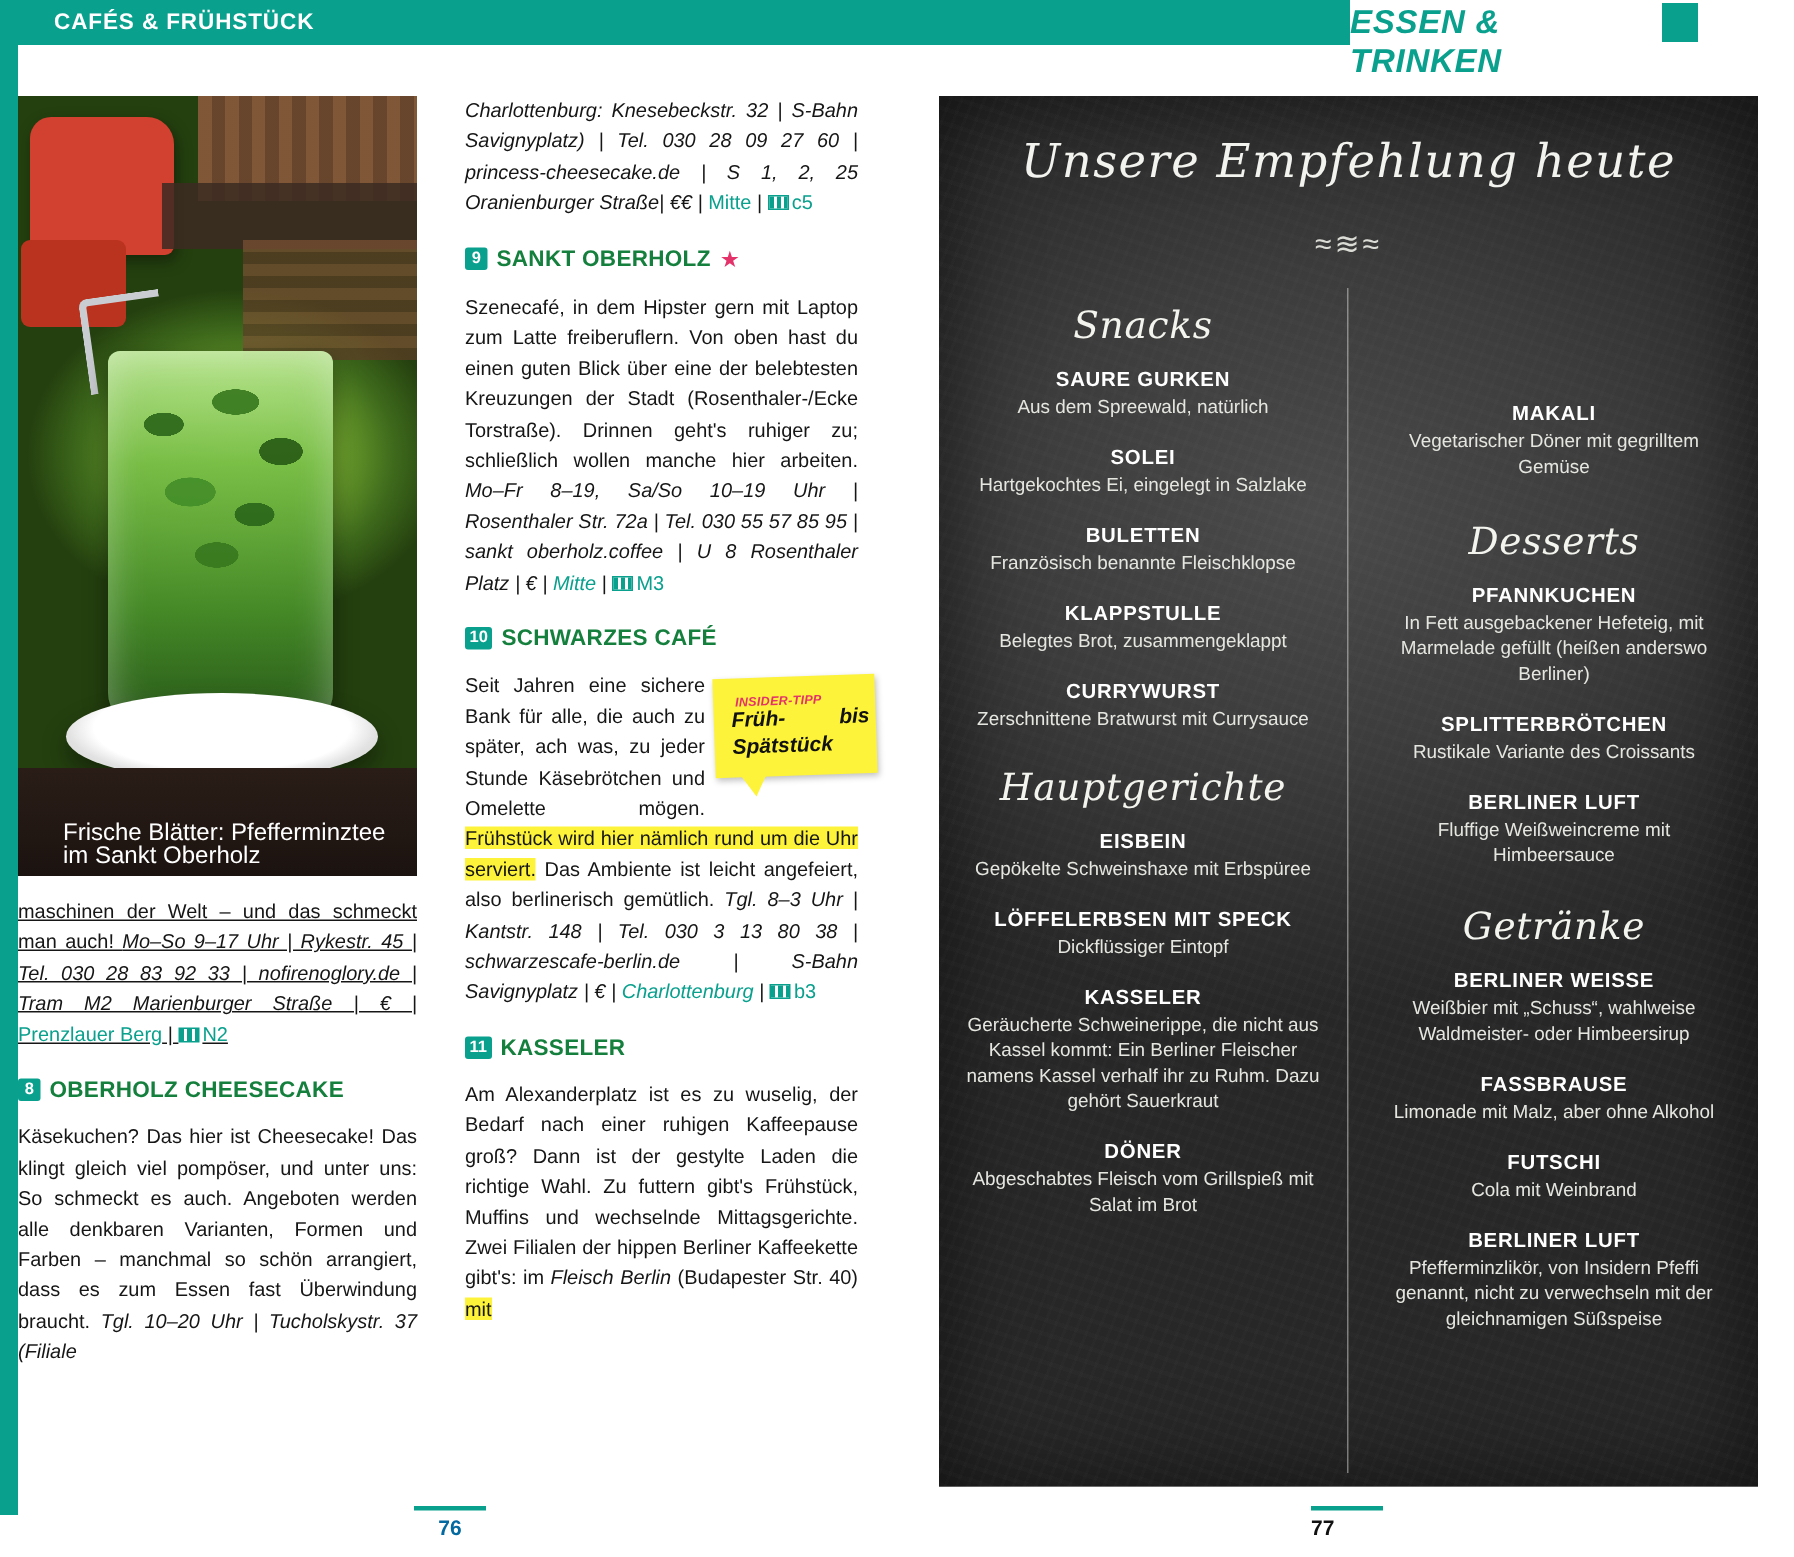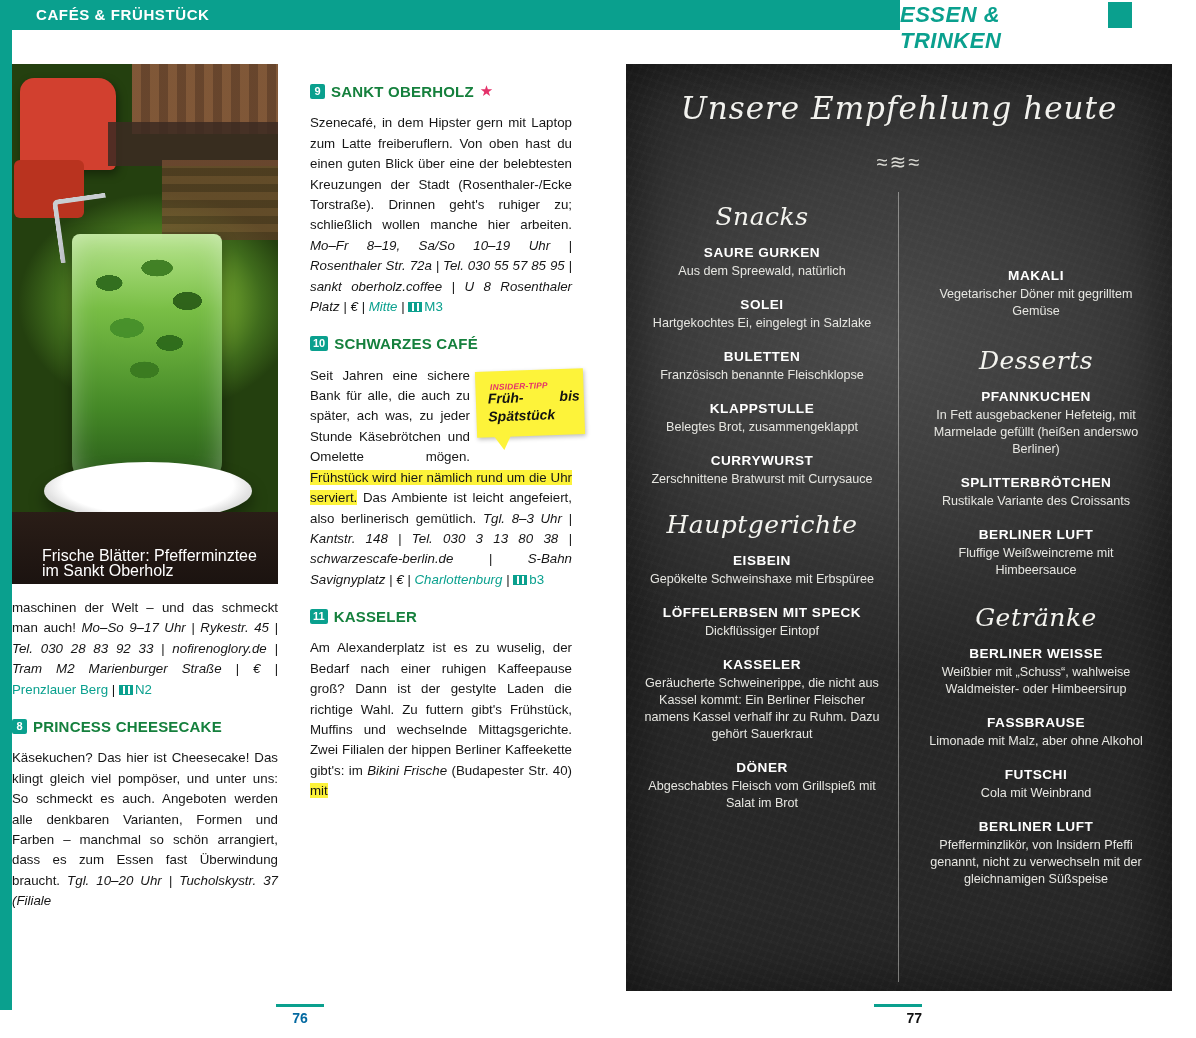--- a/index.html
+++ b/index.html
@@ -303,21 +303,21 @@
     position: absolute; left: 276px; top: 1010px;
     width: 48px; text-align: center;
     font-size: 14px; font-weight: bold; color: #0369a1;
   }
   .foot-rule-r {
     position: absolute; left: 874px; top: 1004px;
     width: 48px; height: 3px; background: #0aa08e;
   }
   .foot-num-r {
     position: absolute; left: 874px; top: 1010px;
-    width: 48px; text-align: right;
+    width: 48px; text-align: left;
     font-size: 14px; font-weight: bold; color: #111;
   }
 </style>
 </head>
 <body>
 
 <div id="page">
 
   <div class="spine"></div>
 
@@ -338,35 +338,38 @@
       <div class="ph-table"></div>
       <div class="ph-wood2"></div>
       <div class="ph-straw"></div>
       <div class="ph-glass"></div>
       <div class="ph-mint"></div>
       <div class="ph-saucer"></div>
       <div class="ph-floor"></div>
       <div class="ph-caption">Frische Blätter: Pfefferminztee im Sankt Oberholz</div>
     </div>
 
-    <p class="body-text" style="margin-top:14px;">
+    <p class="body-text" style="margin-top:14px;text-decoration:underline;">
       <span>maschinen der Welt – und das schmeckt man auch! </span><span class="it">Mo–So 9–17 Uhr | Rykestr. 45 | Tel. 030 28 83 92 33 | nofirenoglory.de | Tram M2 Marienburger Straße | € | </span><span class="teal">Prenzlauer Berg</span><span> | </span><span class="mapicon"></span><span class="teal">N2</span>
     </p>
 
     <div class="entry-head">
       <span class="num-box">8</span>
-      <span class="entry-title">PRINCESS CHEESECAKE</span>
+      <span class="entry-title">OBERHOLZ CHEESECAKE</span>
     </div>
     <p class="body-text">
       <span>Käsekuchen? Das hier ist Cheesecake! Das klingt gleich viel pompöser, und unter uns: So schmeckt es auch. Angeboten werden alle denkbaren Varianten, Formen und Farben – manchmal so schön arrangiert, dass es zum Essen fast Überwindung braucht. </span><span class="it">Tgl. 10–20 Uhr | Tucholskystr. 37 (Filiale</span>
     </p>
   </div>
 
   <div class="col2">
 
+    <p class="body-text" style="margin-top:0;">
+      <span class="it">Charlottenburg: Knesebeckstr. 32 | S-Bahn Savignyplatz) | Tel. 030 28 09 27 60 | princess-cheesecake.de | S 1, 2, 25 Oranienburger Straße| €€ | </span><span class="teal">Mitte</span><span> | </span><span class="mapicon"></span><span class="teal">c5</span>
+    </p>
 
     <div class="entry-head">
       <span class="num-box">9</span>
       <span class="entry-title">SANKT OBERHOLZ</span>
       <span class="star">★</span>
     </div>
     <p class="body-text">
       <span>Szenecafé, in dem Hipster gern mit Laptop zum Latte freiberuflern. Von oben hast du einen guten Blick über eine der belebtesten Kreuzungen der Stadt (Rosenthaler-/Ecke Torstraße). Drinnen geht's ruhiger zu; schließlich wollen manche hier arbeiten. </span><span class="it">Mo–Fr 8–19, Sa/So 10–19 Uhr | Rosenthaler Str. 72a | Tel. 030 55 57 85 95 | sankt oberholz.coffee | U 8 Rosenthaler Platz | € | </span><span class="teal it">Mitte</span><span> | </span><span class="mapicon"></span><span class="teal">M3</span>
     </p>
 
@@ -382,21 +385,21 @@
         <span class="insider-text">Früh- bis Spätstück</span>
       </span>
       <span>Seit Jahren eine sichere Bank für alle, die auch zu später, ach was, zu jeder Stunde Käsebrötchen und Omelette mögen. </span><span class="hl">Frühstück wird hier nämlich rund um die Uhr serviert.</span><span> Das Ambiente ist leicht angefeiert, also berlinerisch gemütlich. </span><span class="it">Tgl. 8–3 Uhr | Kantstr. 148 | Tel. 030 3 13 80 38 | schwarzescafe-berlin.de | S-Bahn Savignyplatz | € | </span><span class="teal it">Charlottenburg</span><span> | </span><span class="mapicon"></span><span class="teal">b3</span>
     </p>
 
     <div class="entry-head">
       <span class="num-box">11</span>
       <span class="entry-title">KASSELER</span>
     </div>
     <p class="body-text">
-      <span>Am Alexanderplatz ist es zu wuselig, der Bedarf nach einer ruhigen Kaffeepause groß? Dann ist der gestylte Laden die richtige Wahl. Zu futtern gibt's Frühstück, Muffins und wechselnde Mittagsgerichte. Zwei Filialen der hippen Berliner Kaffeekette gibt's: im </span><span class="it">Bikini Frische</span><span> (Budapester Str. 40) </span><span class="hl">mit</span>
+      <span>Am Alexanderplatz ist es zu wuselig, der Bedarf nach einer ruhigen Kaffeepause groß? Dann ist der gestylte Laden die richtige Wahl. Zu futtern gibt's Frühstück, Muffins und wechselnde Mittagsgerichte. Zwei Filialen der hippen Berliner Kaffeekette gibt's: im </span><span class="it">Fleisch Berlin</span><span> (Budapester Str. 40) </span><span class="hl">mit</span>
     </p>
   </div>
 
   <div class="board">
     <div class="board-title">Unsere Empfehlung heute</div>
     <div class="board-orn">≈≋≈</div>
     <div class="board-divider"></div>
 
     <div class="bcol bcol-left">
 

